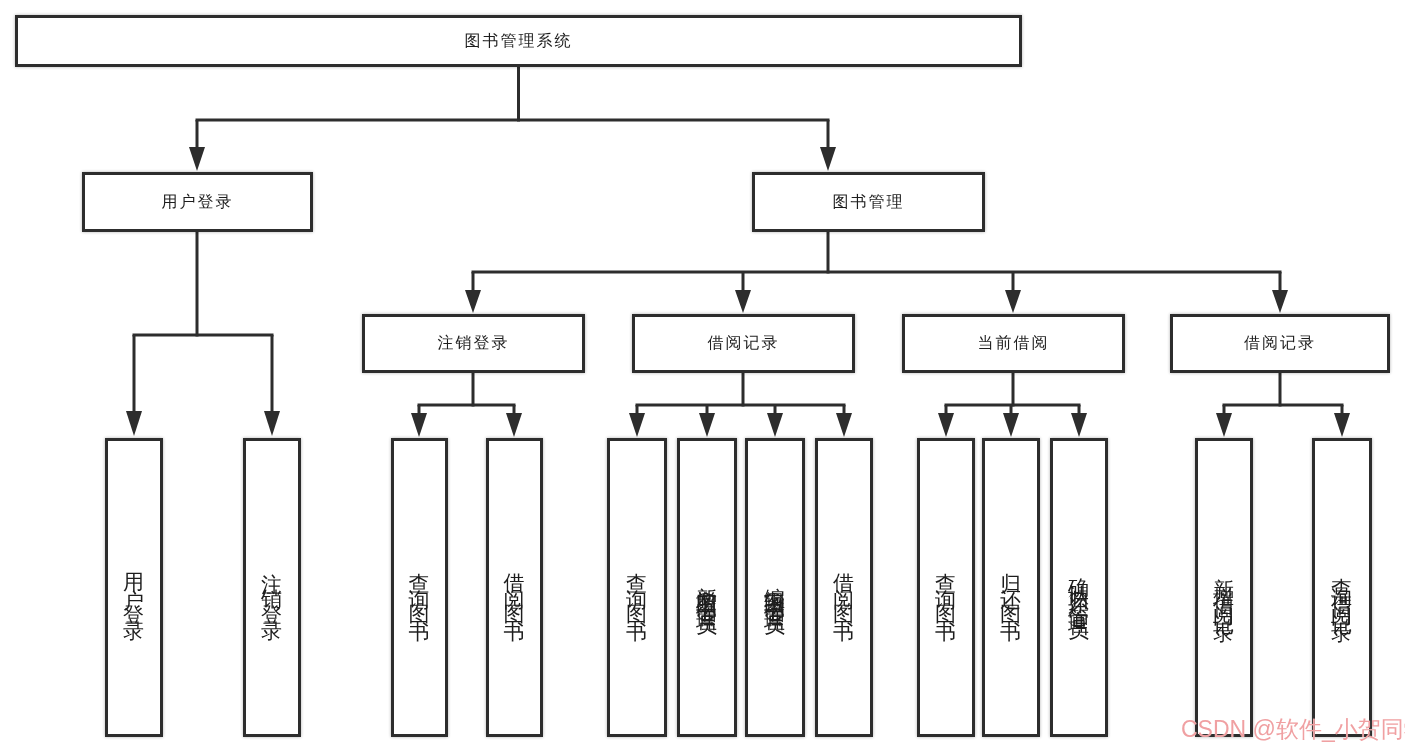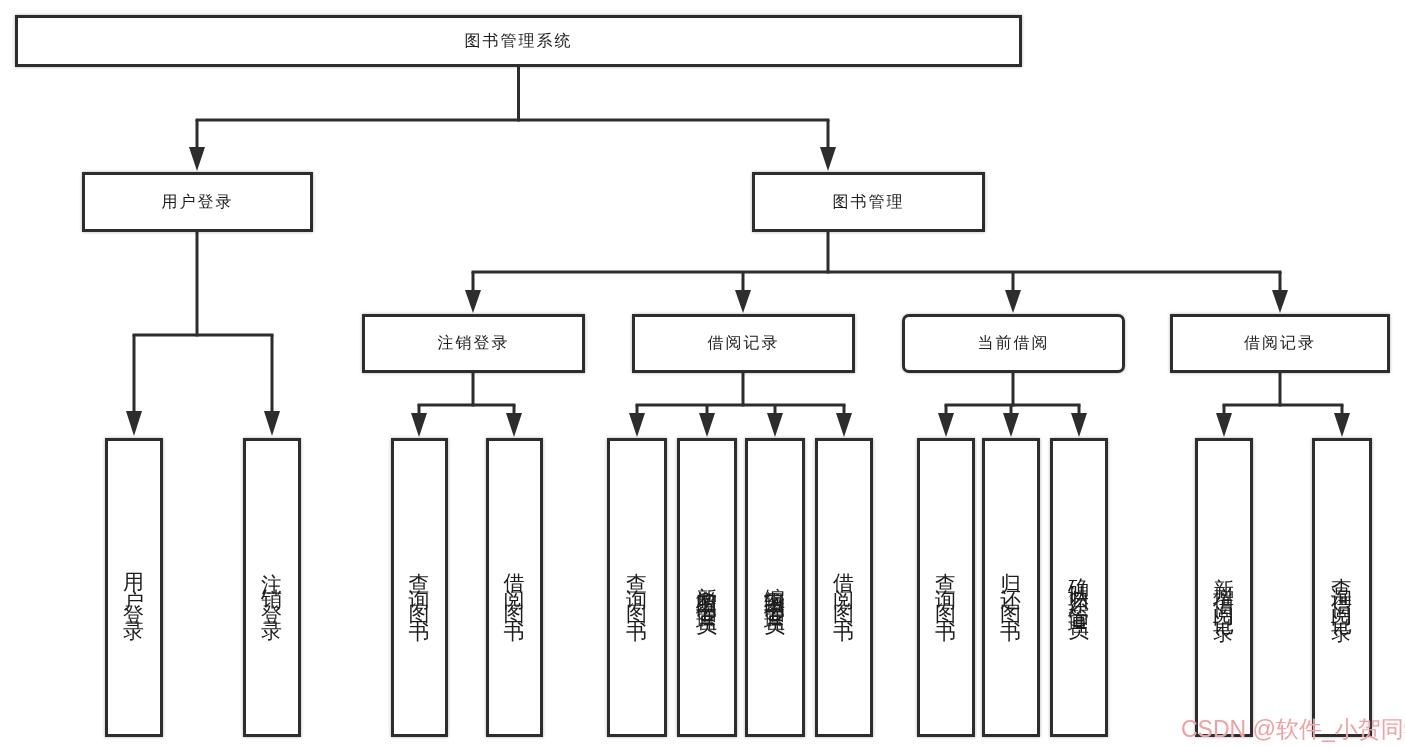--- a/index.html
+++ b/index.html
@@ -117,21 +117,21 @@
   <div class="node hnode" style="left:752px;top:172px;width:233px;height:60px;">
     <span class="lbl">图书管理</span>
   </div>
 
   <div class="node hnode" style="left:362px;top:314px;width:223px;height:59px;">
     <span class="lbl">注销登录</span>
   </div>
   <div class="node hnode" style="left:632px;top:314px;width:223px;height:59px;">
     <span class="lbl">借阅记录</span>
   </div>
-  <div class="node hnode" style="left:902px;top:314px;width:223px;height:59px;border-radius:7px;">
+  <div class="node hnode" style="left:902px;top:314px;width:223px;height:59px;">
     <span class="lbl">当前借阅</span>
   </div>
   <div class="node hnode" style="left:1170px;top:314px;width:220px;height:59px;">
     <span class="lbl">借阅记录</span>
   </div>
 
   <div class="node vnode sp4" style="left:105px;top:438px;width:58px;height:299px;">
     <span class="lbl">用户登录</span>
   </div>
   <div class="node vnode sp4" style="left:243px;top:438px;width:58px;height:299px;">

